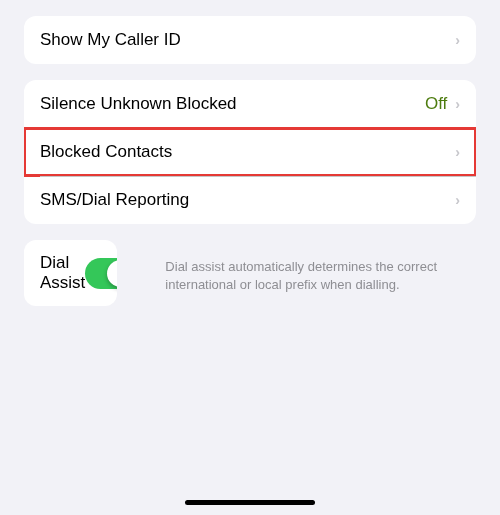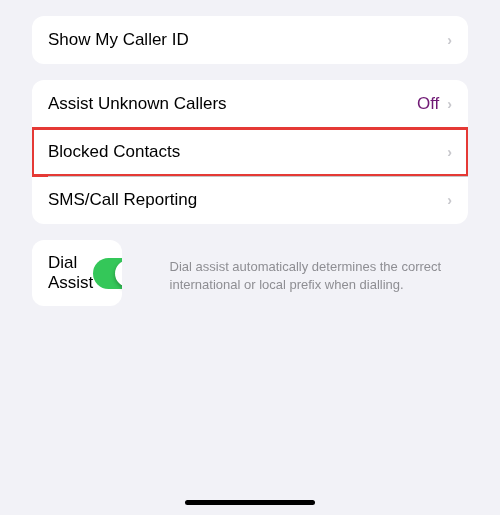--- a/index.html
+++ b/index.html
@@ -6,21 +6,21 @@
 
     body {
       width: 500px;
       height: 515px;
       background-color: #f2f2f7;
       font-family: -apple-system, BlinkMacSystemFont, 'Helvetica Neue', Helvetica, Arial, sans-serif;
       overflow: hidden;
     }
 
     .settings-container {
-      padding: 16px 16px;
+      padding: 16px 8px;
       display: flex;
       flex-direction: column;
       gap: 16px;
     }
 
     .settings-group {
       background: #ffffff;
       border-radius: 12px;
       margin: 0 16px;
       overflow: hidden;
@@ -59,21 +59,21 @@
     }
 
     .row-right {
       display: flex;
       align-items: center;
       gap: 4px;
     }
 
     .row-value {
       font-size: 17px;
-      color: #701a75;
+      color: #4d7c0f;
     }
 
     .chevron {
       color: #c7c7cc;
       font-size: 14px;
       font-weight: 600;
       margin-left: 4px;
     }
 
     .highlighted-row {
@@ -153,38 +153,38 @@
       </div>
       <div class="row-right">
         <span class="chevron">›</span>
       </div>
     </div>
   </div>
 
   <div class="settings-group">
     <div class="settings-row">
       <div class="row-left">
-        <span class="row-label">Assist Unknown Callers</span>
+        <span class="row-label">Silence Unknown Blocked</span>
       </div>
       <div class="row-right">
         <span class="row-value">Off</span>
         <span class="chevron">›</span>
       </div>
     </div>
     <div class="settings-row highlighted-row">
       <div class="row-left">
         <span class="row-label">Blocked Contacts</span>
       </div>
       <div class="row-right">
         <span class="chevron">›</span>
       </div>
     </div>
     <div class="settings-row">
       <div class="row-left">
-        <span class="row-label">SMS/Call Reporting</span>
+        <span class="row-label">SMS/Dial Reporting</span>
       </div>
       <div class="row-right">
         <span class="chevron">›</span>
       </div>
     </div>
   </div>
 
   <div class="dial-assist-section">
     <div class="settings-group">
       <div class="settings-row">

